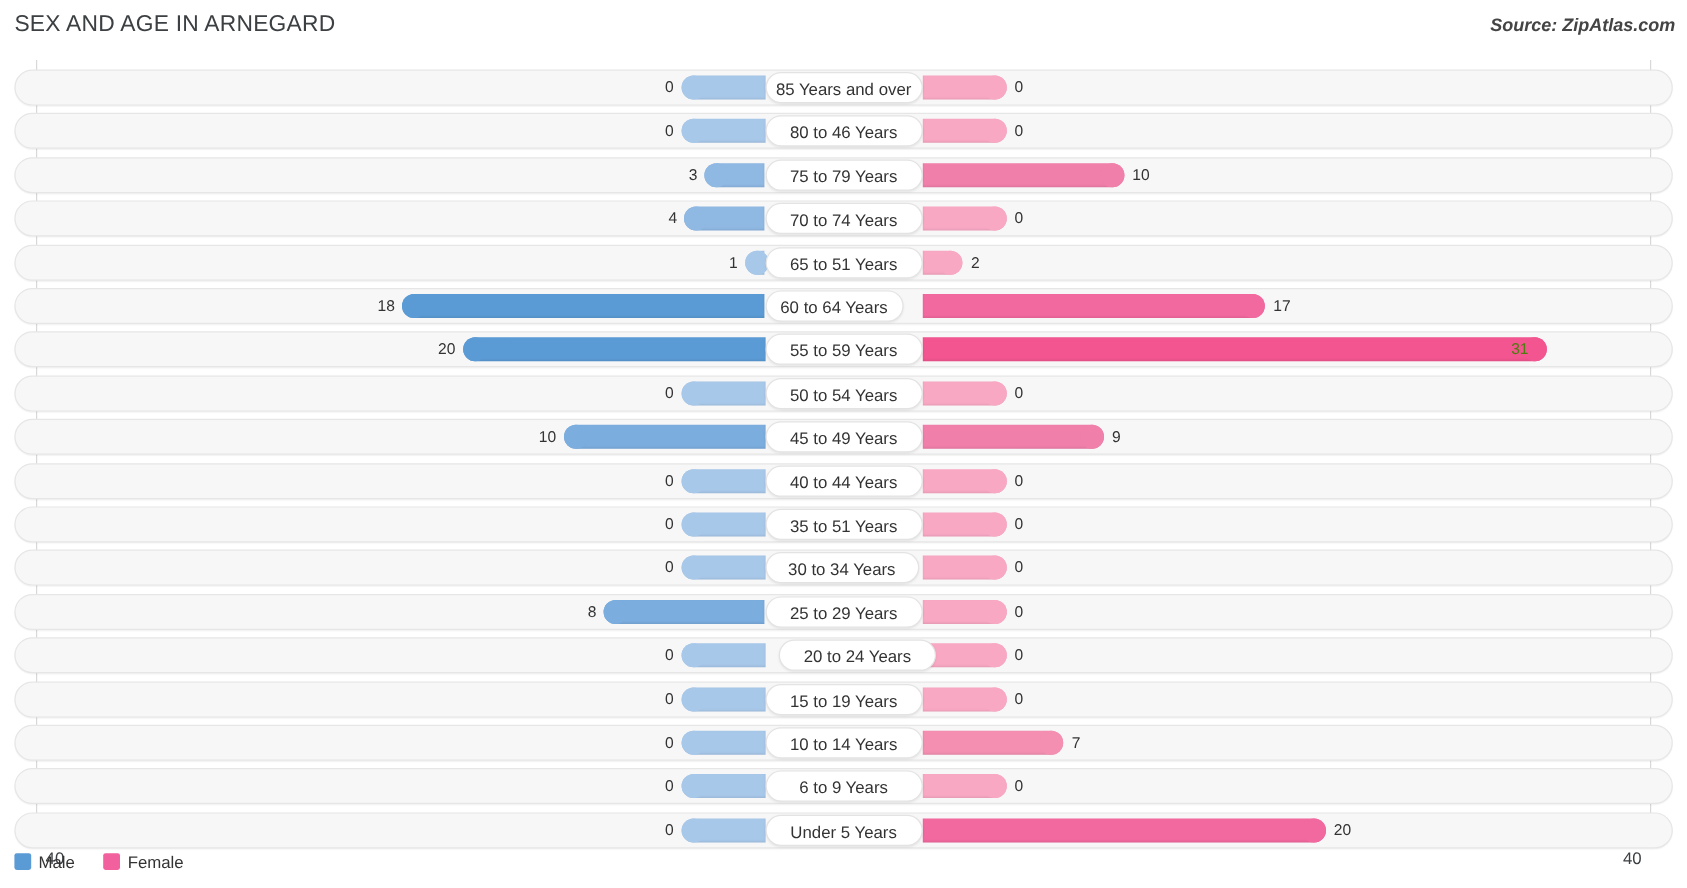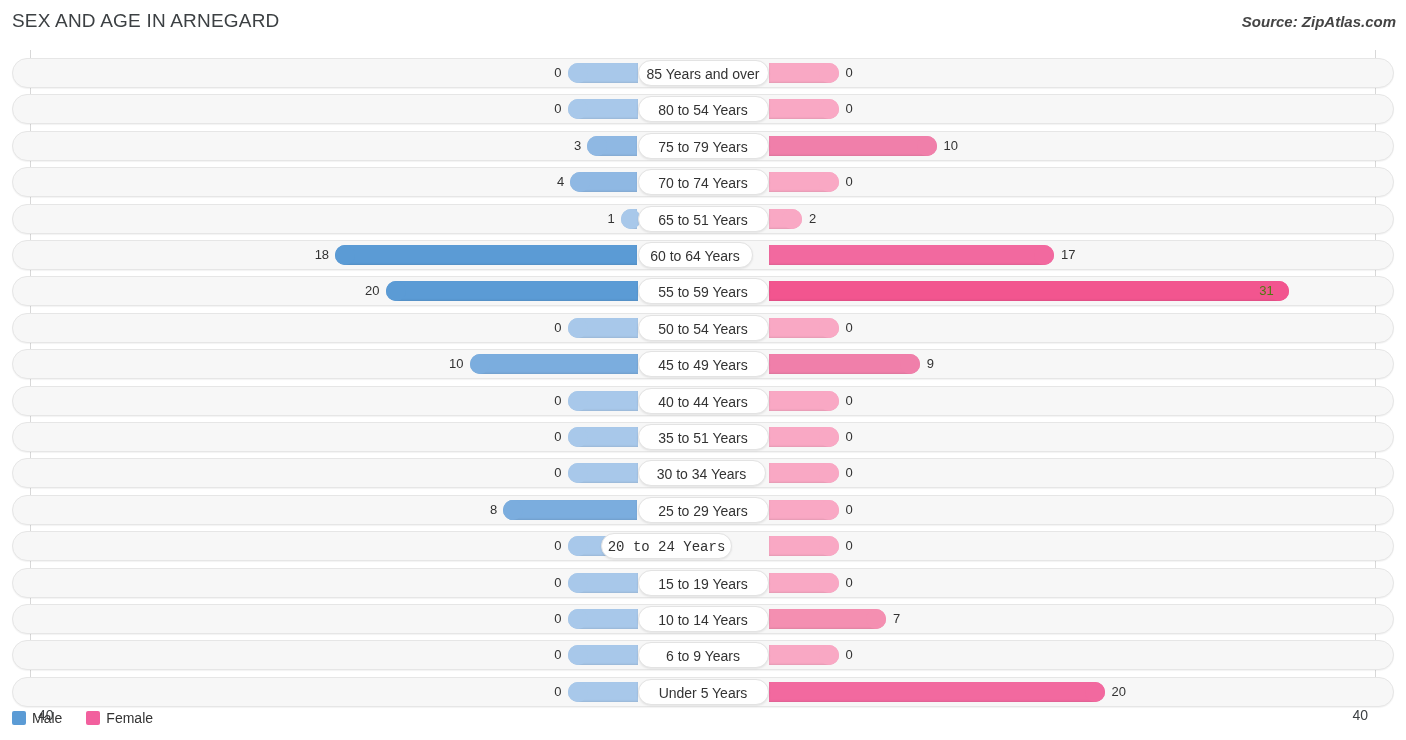--- a/index.html
+++ b/index.html
@@ -117,21 +117,21 @@
       <div class="bar bar-female" style="left: 756.5px; width: 70px; background: rgb(249, 168, 196);"></div>
       <div class="val val-female" style="left: 833.5px;">0</div>
       <div class="pill" style="left: 625.5px; width: 131px;">85 Years and over</div>
     </div>
     <div class="row" style="top: 44.4px;">
       <div class="track"></div>
       <div class="bar bar-male" style="left: 555.5px; width: 70px; background: rgb(168, 200, 234);"></div>
       <div class="val val-male" style="right: 832.5px;">0</div>
       <div class="bar bar-female" style="left: 756.5px; width: 70px; background: rgb(249, 168, 196);"></div>
       <div class="val val-female" style="left: 833.5px;">0</div>
-      <div class="pill" style="left: 625.5px; width: 131px;">80 to 54 Years</div>
+      <div class="pill" style="left: 625.5px; width: 131px;">80 to 46 Years</div>
     </div>
     <div class="row" style="top: 80.8px;">
       <div class="track"></div>
       <div class="bar bar-male" style="left: 575.1px; width: 50.4px; background: rgb(143, 184, 227);"></div>
       <div class="val val-male" style="right: 812.9px;">3</div>
       <div class="bar bar-female" style="left: 756.5px; width: 168px; background: rgb(240, 127, 170);"></div>
       <div class="val val-female" style="left: 931.5px;">10</div>
       <div class="pill" style="left: 625.5px; width: 131px;">75 to 79 Years</div>
     </div>
     <div class="row" style="top: 117.2px;">
@@ -213,21 +213,21 @@
       <div class="bar bar-female" style="left: 756.5px; width: 70px; background: rgb(249, 168, 196);"></div>
       <div class="val val-female" style="left: 833.5px;">0</div>
       <div class="pill" style="left: 625.5px; width: 131px;">25 to 29 Years</div>
     </div>
     <div class="row" style="top: 481.2px;">
       <div class="track"></div>
       <div class="bar bar-male" style="left: 555.5px; width: 70px; background: rgb(168, 200, 234);"></div>
       <div class="val val-male" style="right: 832.5px;">0</div>
       <div class="bar bar-female" style="left: 756.5px; width: 70px; background: rgb(249, 168, 196);"></div>
       <div class="val val-female" style="left: 833.5px;">0</div>
-      <div class="pill" style="left: 589px; width: 131px; font-family: Liberation Mono, monospace;">20 to 24 Years</div>
+      <div class="pill" style="left: 637px; width: 131px;">20 to 24 Years</div>
     </div>
     <div class="row" style="top: 517.6px;">
       <div class="track"></div>
       <div class="bar bar-male" style="left: 555.5px; width: 70px; background: rgb(168, 200, 234);"></div>
       <div class="val val-male" style="right: 832.5px;">0</div>
       <div class="bar bar-female" style="left: 756.5px; width: 70px; background: rgb(249, 168, 196);"></div>
       <div class="val val-female" style="left: 833.5px;">0</div>
       <div class="pill" style="left: 625.5px; width: 131px;">15 to 19 Years</div>
     </div>
     <div class="row" style="top: 554px;">

